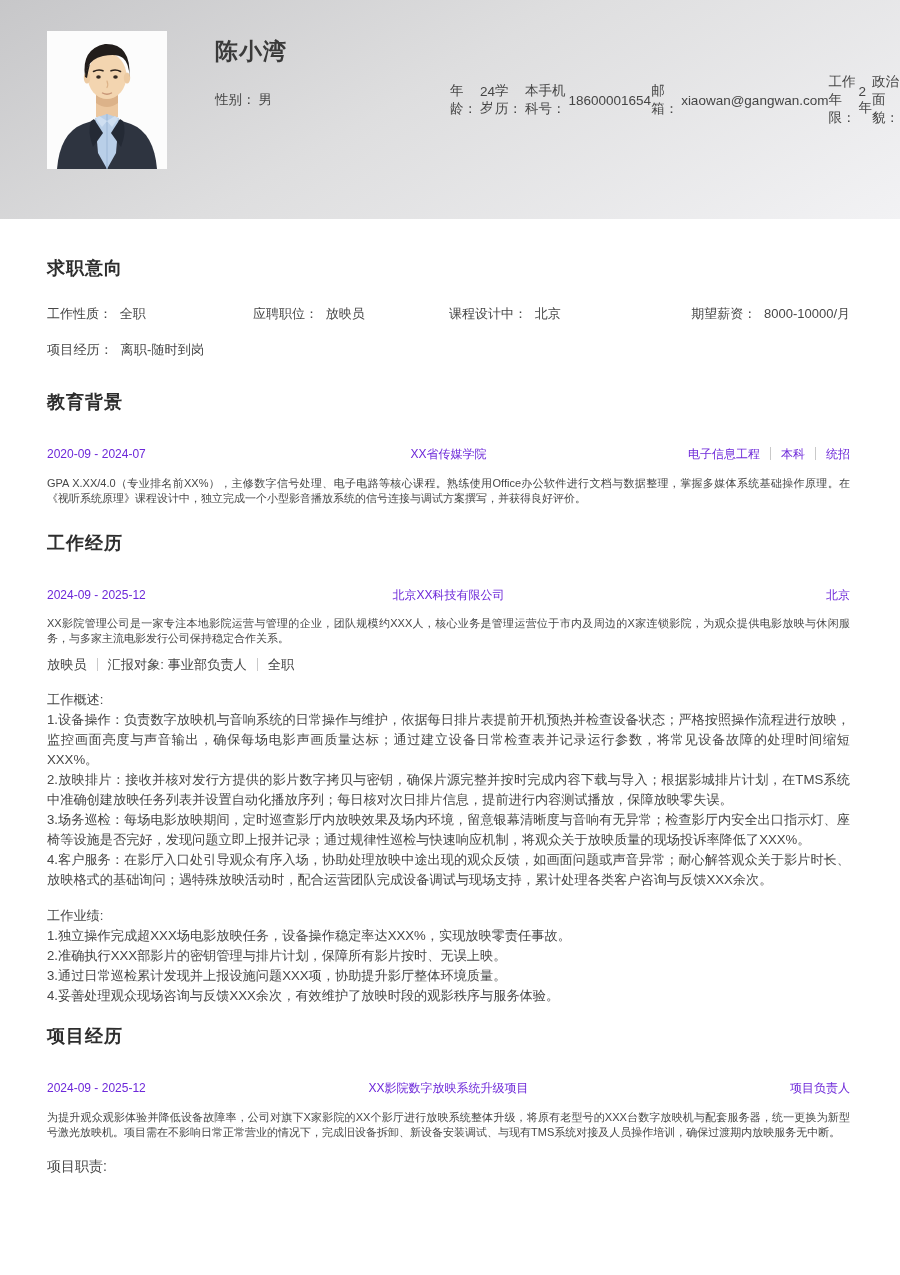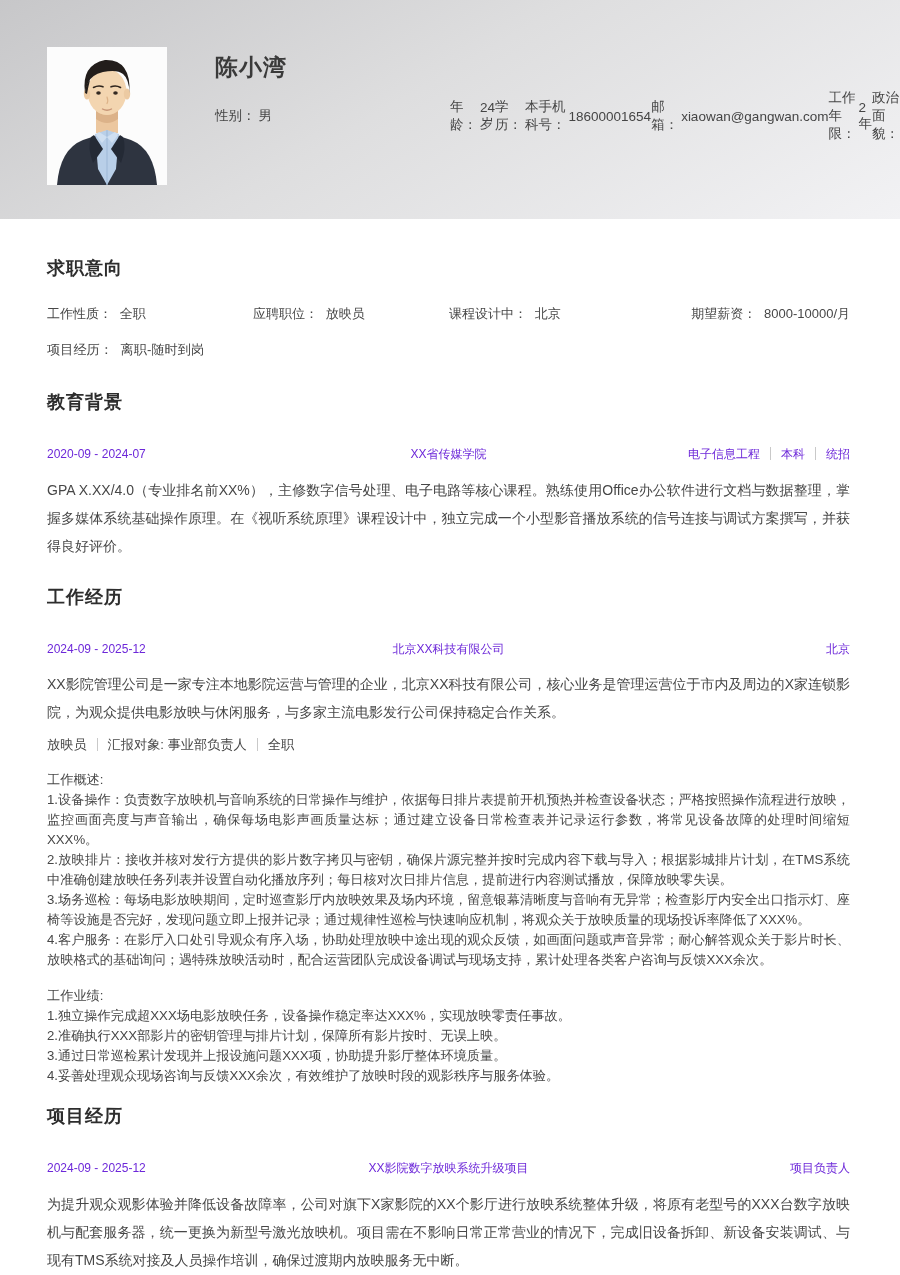--- a/index.html
+++ b/index.html
@@ -7,21 +7,21 @@
   .page {
     width:900px; height:1275px; position:relative; overflow:hidden;
     background:#ffffff; margin:0 auto;
     font-family:"Liberation Sans","DejaVu Sans",sans-serif;
     color:#4a4a4a;
   }
   
   .header {
     width:900px; height:219px;
     background:linear-gradient(150deg,#c7c7c9 0%,#dededf 45%,#f2f2f4 100%);
-    padding:47px 50px 0 47px;
+    padding:31px 50px 0 47px;
     display:flex;
   }
   .photo {
     width:120px; height:138px; background:#fcfcfc; flex:0 0 120px;
     overflow:hidden;
   }
   .header-right { margin-left:48px; flex:1; }
   .name {
     font-size:23px; font-weight:bold; color:#3a3a3a;
     padding-top:5px; letter-spacing:1px;
@@ -60,21 +60,21 @@
     font-size:12px; line-height:20px; color:#6d28d9;
   }
   .meta-left { position:absolute; left:0; top:0; }
   .meta-center { width:100%; text-align:center; }
   .meta-right { position:absolute; right:0; top:0; white-space:nowrap; }
   .sep {
     display:inline-block; width:1px; height:13px; background:#c9c9c9;
     margin:0 10px; vertical-align:-2px;
   }
   .para {
-    margin-top:12px; font-size:14px; line-height:28px; color:#474747;
+    margin-top:12px; font-size:11px; line-height:15px; color:#474747;
     text-align:justify;
   }
   .position-row { margin-top:9px; font-size:13.2px; line-height:20px; color:#474747; }
   .block { margin-top:15px; font-size:13.2px; line-height:20px; color:#474747; text-align:justify; }
   .block .line { }
   .ach-block { margin-top:16px; }
   .leave-note { margin-top:12px; font-size:13.2px; line-height:20px; color:#474747; }
   .duty-label { margin-top:16px; font-size:14px; line-height:20px; color:#474747; }
 </style>
 </head>
@@ -189,21 +189,21 @@
       </span>
     </div>
     <div class="para">GPA X.XX/4.0（专业排名前XX%），主修数字信号处理、电子电路等核心课程。熟练使用Office办公软件进行文档与数据整理，掌握多媒体系统基础操作原理。在《视听系统原理》课程设计中，独立完成一个小型影音播放系统的信号连接与调试方案撰写，并获得良好评价。</div>
 
     <div class="section-title t-work">工作经历</div>
     <div class="meta-row">
       <span class="meta-left">2024-09 - 2025-12</span>
       <div class="meta-center">北京XX科技有限公司</div>
       <span class="meta-right">北京</span>
     </div>
-    <div class="para" style="margin-top:11px;">XX影院管理公司是一家专注本地影院运营与管理的企业，北京XX科技有限公司，核心业务是管理运营位于市内及周边的X家连锁影院，为观众提供电影放映与休闲服务，与多家主流电影发行公司保持稳定合作关系。</div>
+    <div class="para" style="margin-top:11px;">XX影院管理公司是一家专注本地影院运营与管理的企业，团队规模约XXX人，核心业务是管理运营位于市内及周边的X家连锁影院，为观众提供电影放映与休闲服务，与多家主流电影发行公司保持稳定合作关系。</div>
     <div class="position-row">
       <span>放映员</span><span class="sep"></span><span>汇报对象: 事业部负责人</span><span class="sep"></span><span>全职</span>
     </div>
     <div class="block">
       <div class="line">工作概述:</div>
       <div class="line">1.设备操作：负责数字放映机与音响系统的日常操作与维护，依据每日排片表提前开机预热并检查设备状态；严格按照操作流程进行放映，监控画面亮度与声音输出，确保每场电影声画质量达标；通过建立设备日常检查表并记录运行参数，将常见设备故障的处理时间缩短XXX%。</div>
       <div class="line">2.放映排片：接收并核对发行方提供的影片数字拷贝与密钥，确保片源完整并按时完成内容下载与导入；根据影城排片计划，在TMS系统中准确创建放映任务列表并设置自动化播放序列；每日核对次日排片信息，提前进行内容测试播放，保障放映零失误。</div>
       <div class="line">3.场务巡检：每场电影放映期间，定时巡查影厅内放映效果及场内环境，留意银幕清晰度与音响有无异常；检查影厅内安全出口指示灯、座椅等设施是否完好，发现问题立即上报并记录；通过规律性巡检与快速响应机制，将观众关于放映质量的现场投诉率降低了XXX%。</div>
       <div class="line">4.客户服务：在影厅入口处引导观众有序入场，协助处理放映中途出现的观众反馈，如画面问题或声音异常；耐心解答观众关于影片时长、放映格式的基础询问；遇特殊放映活动时，配合运营团队完成设备调试与现场支持，累计处理各类客户咨询与反馈XXX余次。</div>
     </div>

